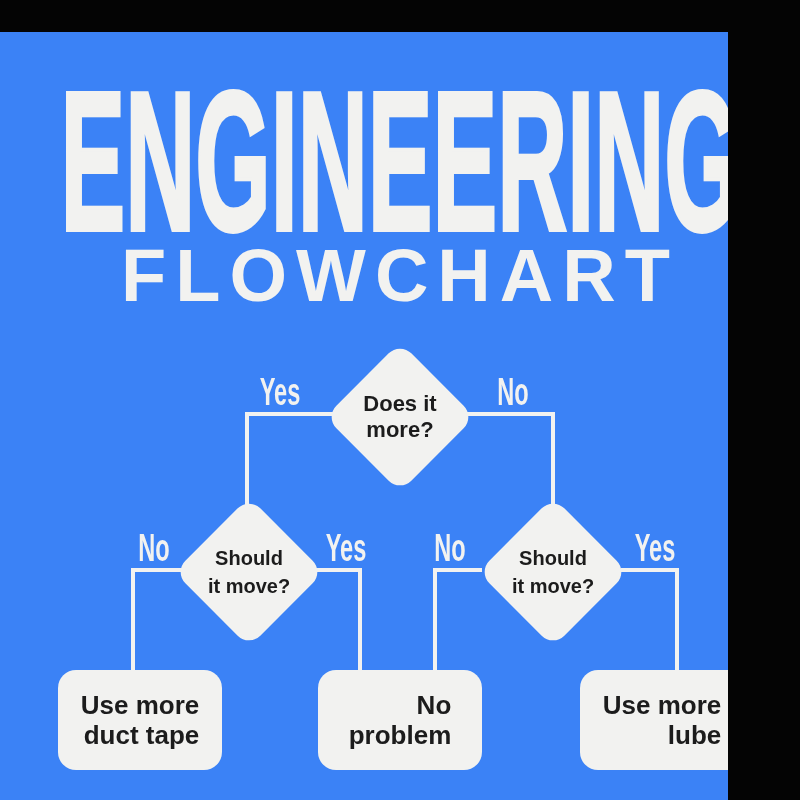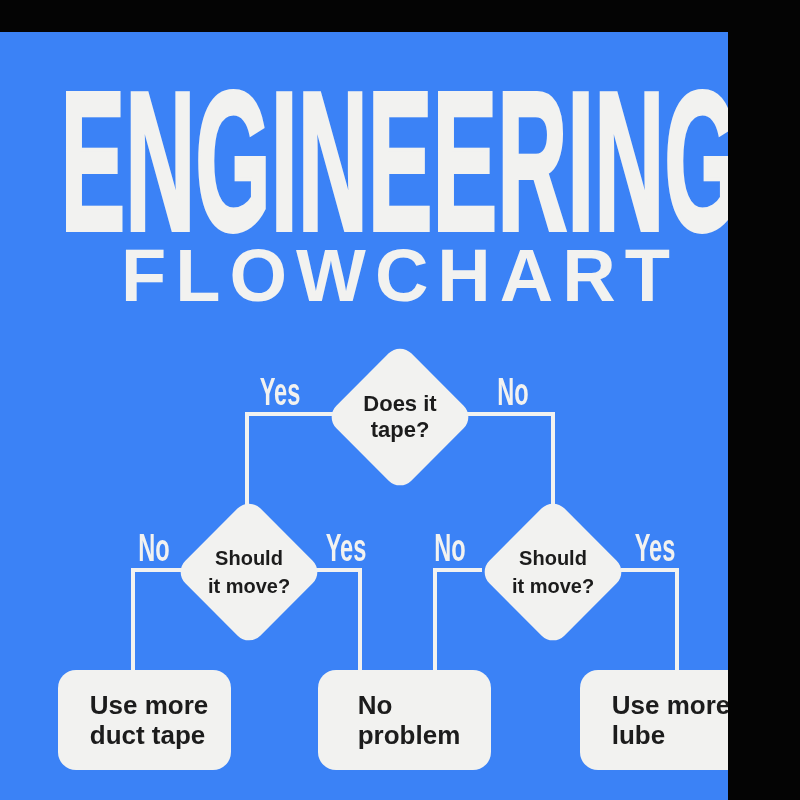--- a/index.html
+++ b/index.html
@@ -78,27 +78,26 @@
   .node-text.top    { font-size: 22px; line-height: 26px; }
   .node-text.second { font-size: 20px; line-height: 28px; }
 
   
   .outcome {
     position: absolute;
     width: 164px; height: 100px;
     background: #f2f2f0;
     border-radius: 18px;
     display: flex; align-items: center; justify-content: center;
-    text-align: left;
+    text-align: right;
     color: #1c1c1c;
     font-size: 26px;
     font-weight: bold;
     line-height: 30px;
     white-space: pre-line;
-    padding-left: 9px;
   }
 
   
   .edge-label {
     position: absolute;
     width: 100px; height: 36px;
     line-height: 36px;
     text-align: center;
     font-size: 38px;
     font-weight: bold;
@@ -130,21 +129,21 @@
   <div class="line" style="left:314px; top:536px; width:48px; height:4px;"></div>
   <div class="line" style="left:358px; top:536px; width:4px; height:104px;"></div>
 
   <div class="line" style="left:433px; top:536px; width:49px; height:4px;"></div>
   <div class="line" style="left:433px; top:536px; width:4px; height:104px;"></div>
   <div class="line" style="left:621px; top:536px; width:58px; height:4px;"></div>
   <div class="line" style="left:675px; top:536px; width:4px; height:104px;"></div>
 
   <div class="diamond" style="left:347px; top:332px;"></div>
   <div class="node-text top" style="left:325px; top:353px;">Does it
-tape?</div>
+more?</div>
 
   <div class="diamond" style="left:196px; top:487px;"></div>
   <div class="node-text second" style="left:174px; top:508px;">Should
 it move?</div>
 
   <div class="diamond" style="left:500px; top:487px;"></div>
   <div class="node-text second" style="left:478px; top:508px;">Should
 it move?</div>
 
   <div class="edge-label" style="left:230px; top:342px;">Yes</div>

